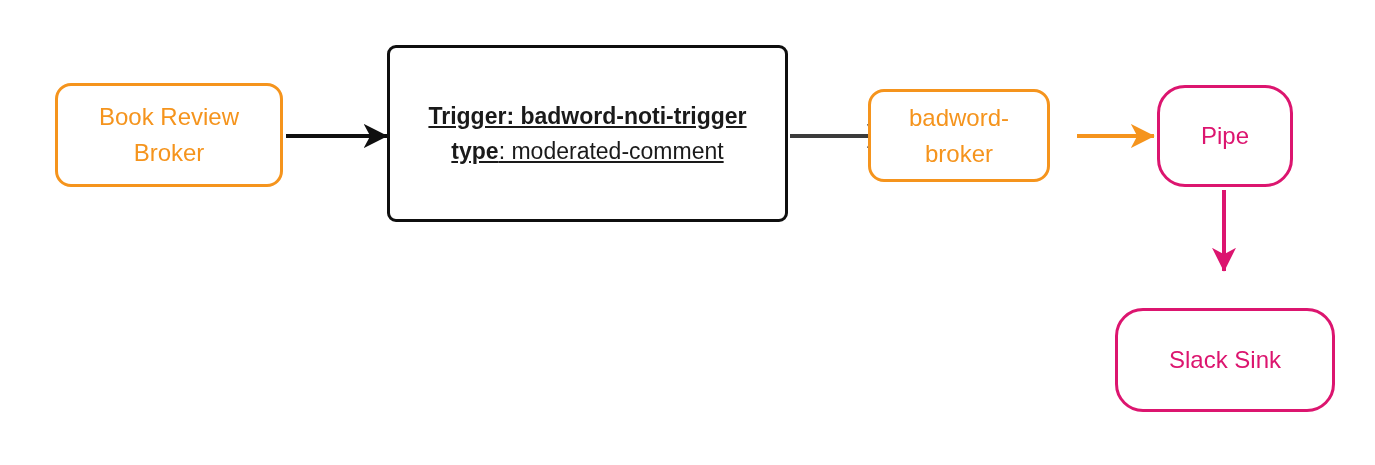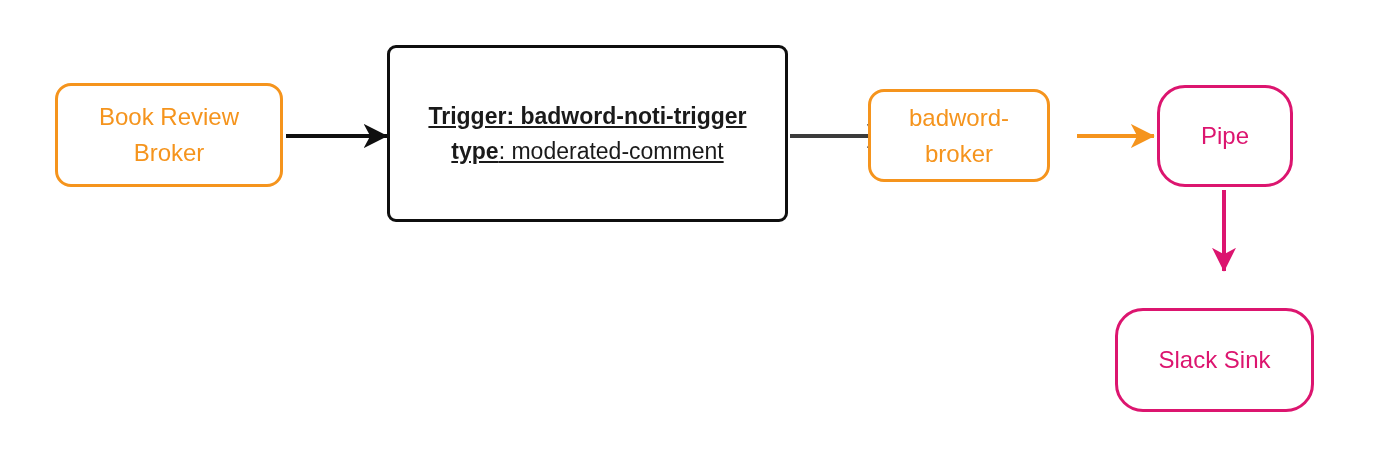--- a/index.html
+++ b/index.html
@@ -55,21 +55,21 @@
   .trigger .tline {
     font-size: 23px;
     line-height: 35px;
   }
   .trigger .tline b { font-weight: bold; }
 
   #node-book-review-broker { left: 55px;  top: 83px;  width: 228px; height: 104px; }
   #node-trigger            { left: 387px; top: 45px;  width: 401px; height: 177px; }
   #node-badword-broker     { left: 868px; top: 89px;  width: 182px; height: 93px;  }
   #node-pipe               { left: 1157px;top: 85px;  width: 136px; height: 102px; }
-  #node-slack-sink         { left: 1115px;top: 308px; width: 199px; height: 104px; text-align: right; }
+  #node-slack-sink         { left: 1115px;top: 308px; width: 220px; height: 104px; text-align: right; }
 
   .e-black  { stroke: var(--black, #0F0F0F);  stroke-width: 4; }
   .e-gray   { stroke: var(--gray, #3B3B3B);   stroke-width: 4; }
   .e-orange { stroke: var(--orange, #F5941D); stroke-width: 4; }
   .e-pink   { stroke: var(--pink, #DC156F);   stroke-width: 4; }
   #head-black path  { fill: var(--black, #0F0F0F); }
   #head-gray path   { fill: var(--gray, #3B3B3B); }
   #head-orange path { fill: var(--orange, #F5941D); }
   #head-pink path   { fill: var(--pink, #DC156F); }
 </style>

